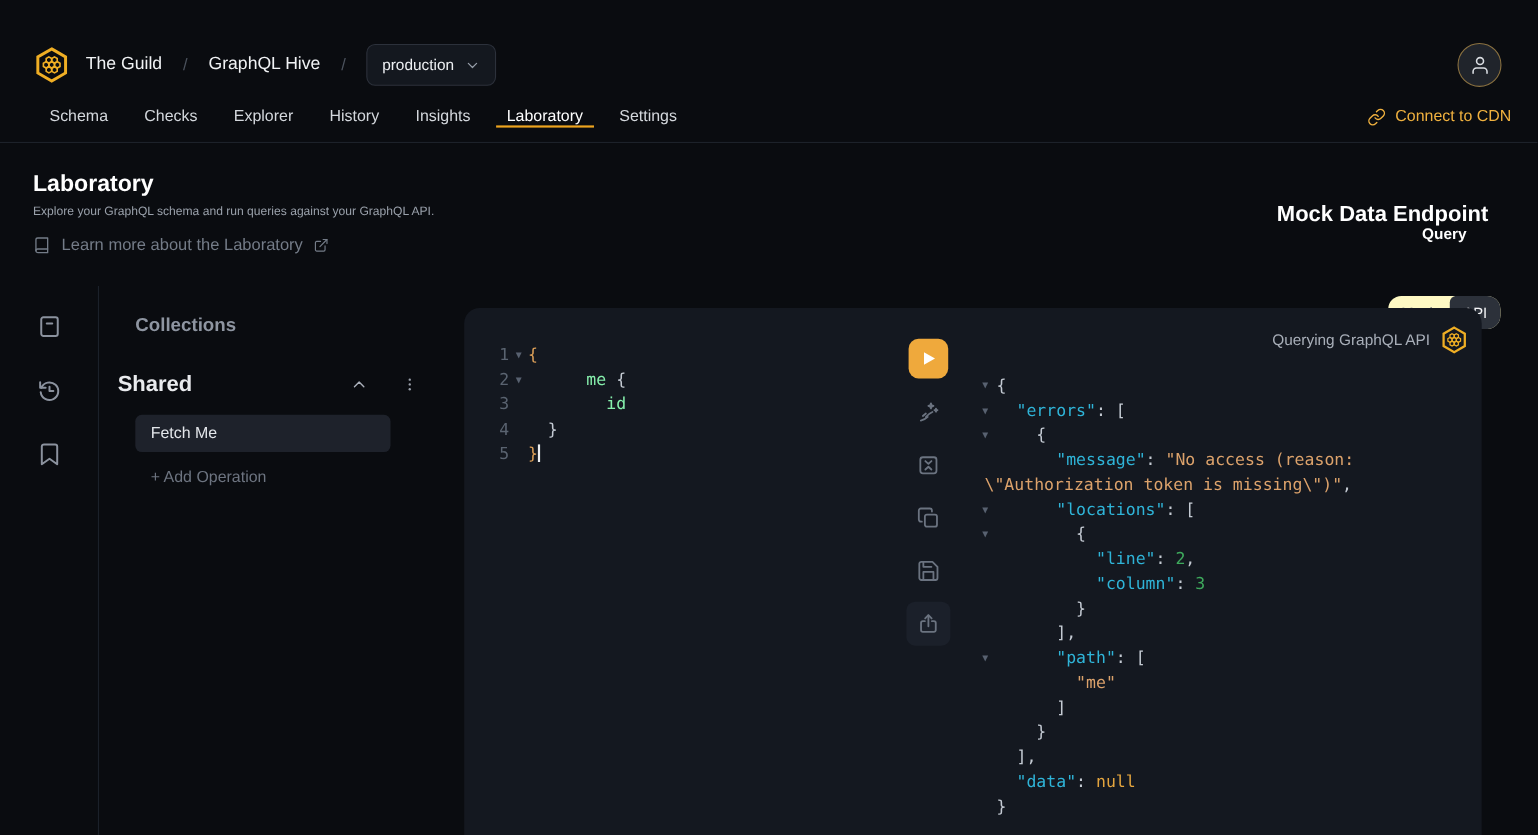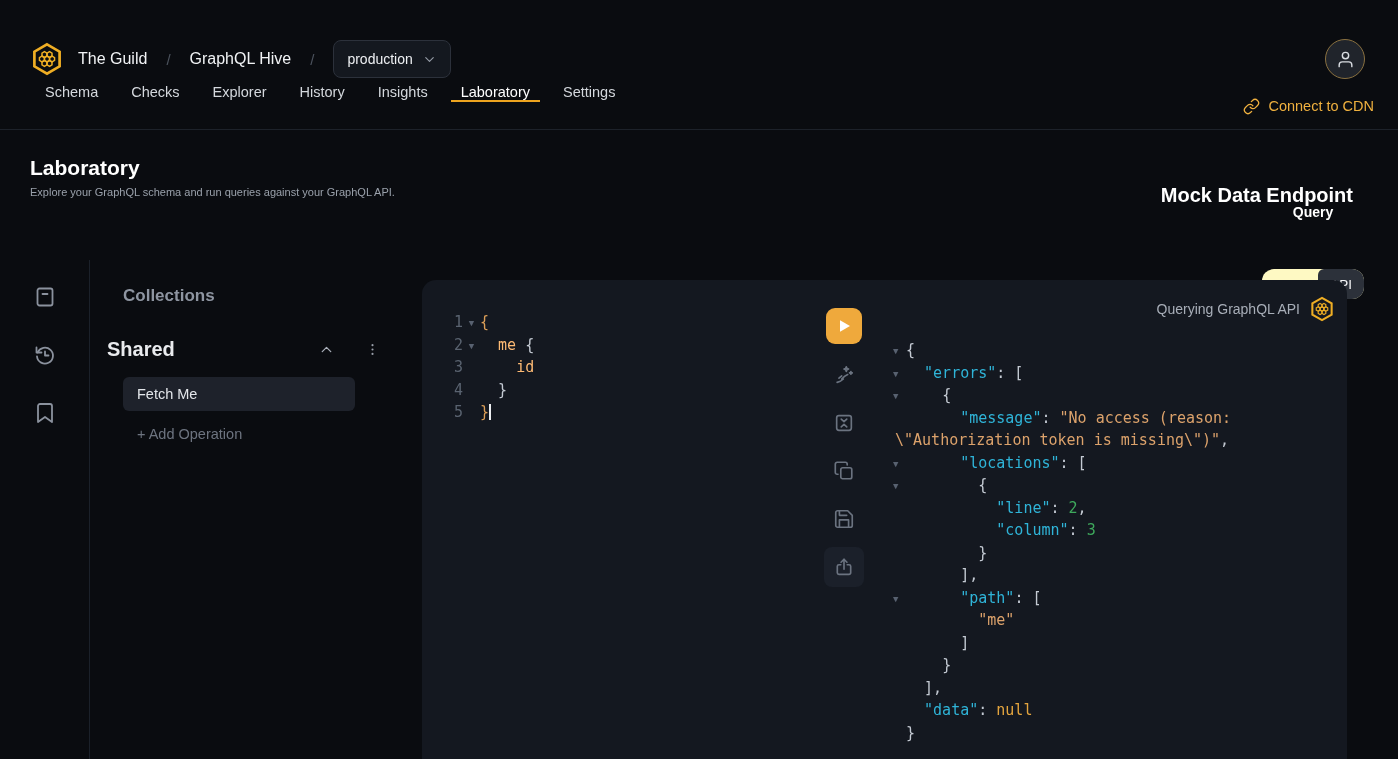--- a/index.html
+++ b/index.html
@@ -25,21 +25,21 @@
   #target-btn .lbl { font-size:14px; font-weight:500; color:#eef0f3; }
   #target-btn .chev { color:#959ca7; }
   #avatar {
     position:absolute; right:33px; top:21px; width:40px; height:40px; border-radius:50%;
     background:#20242b; border:1px solid #8a7140; display:flex; align-items:center; justify-content:center;
     color:#d9dde2; cursor:pointer;
   }
 
   
   #nav { position:absolute; left:0; top:82px; width:100%; height:48px; border-bottom:1px solid #1d222a; }
-  #nav-tabs { display:flex; height:48px; align-items:flex-start; padding-left:35px; gap:13px; }
+  #nav-tabs { display:flex; height:48px; align-items:center; padding-left:35px; gap:13px; }
   .tab {
     display:flex; align-items:center; padding:0 10px; font-size:14.5px; color:#d4d8dd;
     cursor:pointer; border-bottom:2.5px solid transparent; border-top:2.5px solid transparent;
   }
   .tab.active { color:#ffffff; font-weight:500; border-bottom-color:#eda41f; }
   #cdn-link {
     position:absolute; right:24px; top:0; height:48px; display:flex; align-items:center; gap:8px;
     color:#f0b13f; font-size:14.5px; cursor:pointer;
   }
 
@@ -80,21 +80,21 @@
   
   #query-pane { position:absolute; left:0; top:31px; width:395px; }
   .cline { display:flex; height:22.5px; align-items:center;
     font-family:"DejaVu Sans Mono", monospace; font-size:15px; }
   .gnum { width:41px; text-align:right; color:#5a6370; flex:none; }
   .gfold { width:17px; text-align:center; font-size:9px; color:#586170; flex:none; padding-top:2px; }
   .rfold { width:13px; font-size:9px; color:#586170; flex:none; padding-top:2px; }
   .ccontent { white-space:pre; }
   .ccontent.wrap { margin-left:-11px; }
   .tk-b { color:#dc9f58; }
-  .tk-f { color:#fdba74; }
+  .tk-f { color:#86efac;margin-left:35px; }
   .tk-p { color:#c4cad3; }
   .tk-k { color:#2fb4d8; }
   .tk-s { color:#dca26b; }
   .tk-n { color:#3ea95c; }
   .tk-u { color:#e3a43e; }
   .cursor { display:inline-block; width:1.5px; height:16px; background:#eceef1; vertical-align:-3px; }
 
   
   #toolbar { position:absolute; left:402px; top:28px; width:40px; display:flex; flex-direction:column; align-items:center; }
   #execute-btn { width:36px; height:36px; border-radius:9px; background:#efa93c; border:none;
@@ -172,20 +172,32 @@
           <path d="M10 13a5 5 0 0 0 7.54.54l3-3a5 5 0 0 0-7.07-7.07l-1.72 1.71"></path>
           <path d="M14 11a5 5 0 0 0-7.54-.54l-3 3a5 5 0 0 0 7.07 7.07l1.71-1.71"></path>
         </svg>
     <span>Connect to CDN</span>
   </div>
 </div>
 
 <div id="content-head">
   <div id="page-title">Laboratory</div>
   <div id="page-subtitle">Explore your GraphQL schema and run queries against your GraphQL API.</div>
+  <div id="learn-more">
+    <svg class="ic" width="16" height="16" viewBox="0 0 24 24">
+          <path d="M4 19.5A2.5 2.5 0 0 1 6.5 17H20"></path>
+          <path d="M6.5 2H20v20H6.5A2.5 2.5 0 0 1 4 19.5v-15A2.5 2.5 0 0 1 6.5 2z"></path>
+        </svg>
+    <span>Learn more about the Laboratory</span>
+    <svg class="ic" width="14" height="14" viewBox="0 0 24 24">
+          <path d="M18 13v6a2 2 0 0 1-2 2H5a2 2 0 0 1-2-2V8a2 2 0 0 1 2-2h6"></path>
+          <polyline points="15 3 21 3 21 9"></polyline>
+          <line x1="10" y1="14" x2="21" y2="3"></line>
+        </svg>
+  </div>
   <div id="endpoint-title">Mock Data Endpoint</div>
   <div id="mode-row">
     <span id="mode-label">Query</span>
     <div id="mode-toggle">
           <span class="mode">Mock</span>
           <span class="mode selected">API</span>
         </div>
   </div>
 </div>
 

